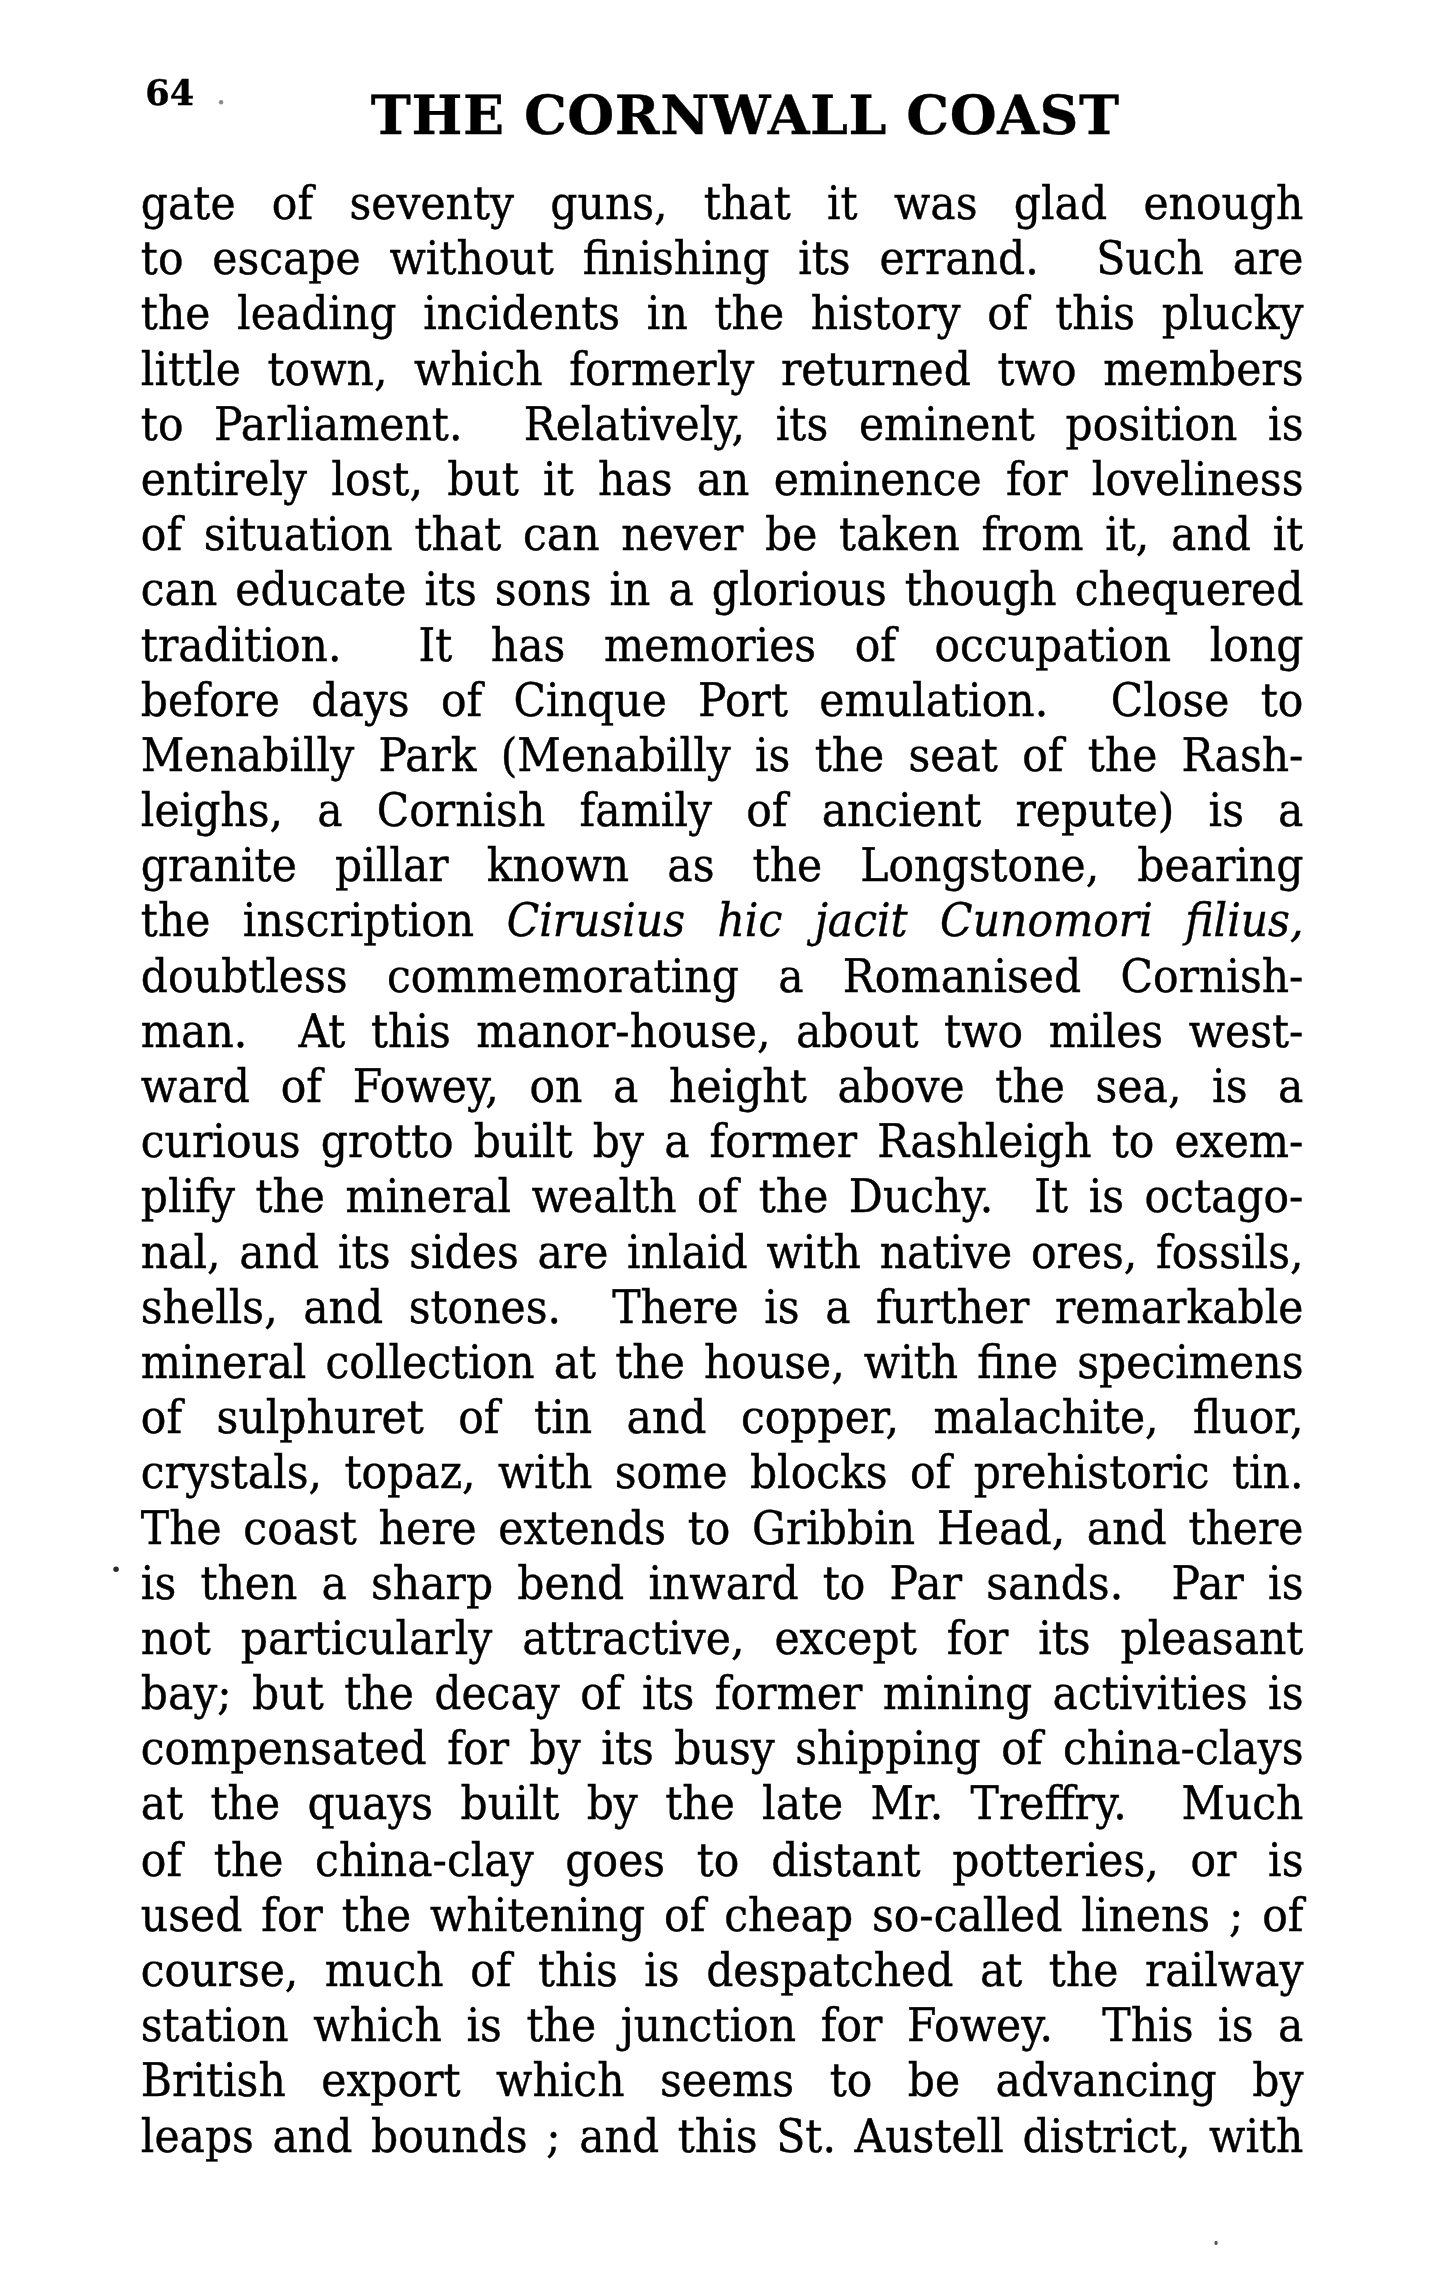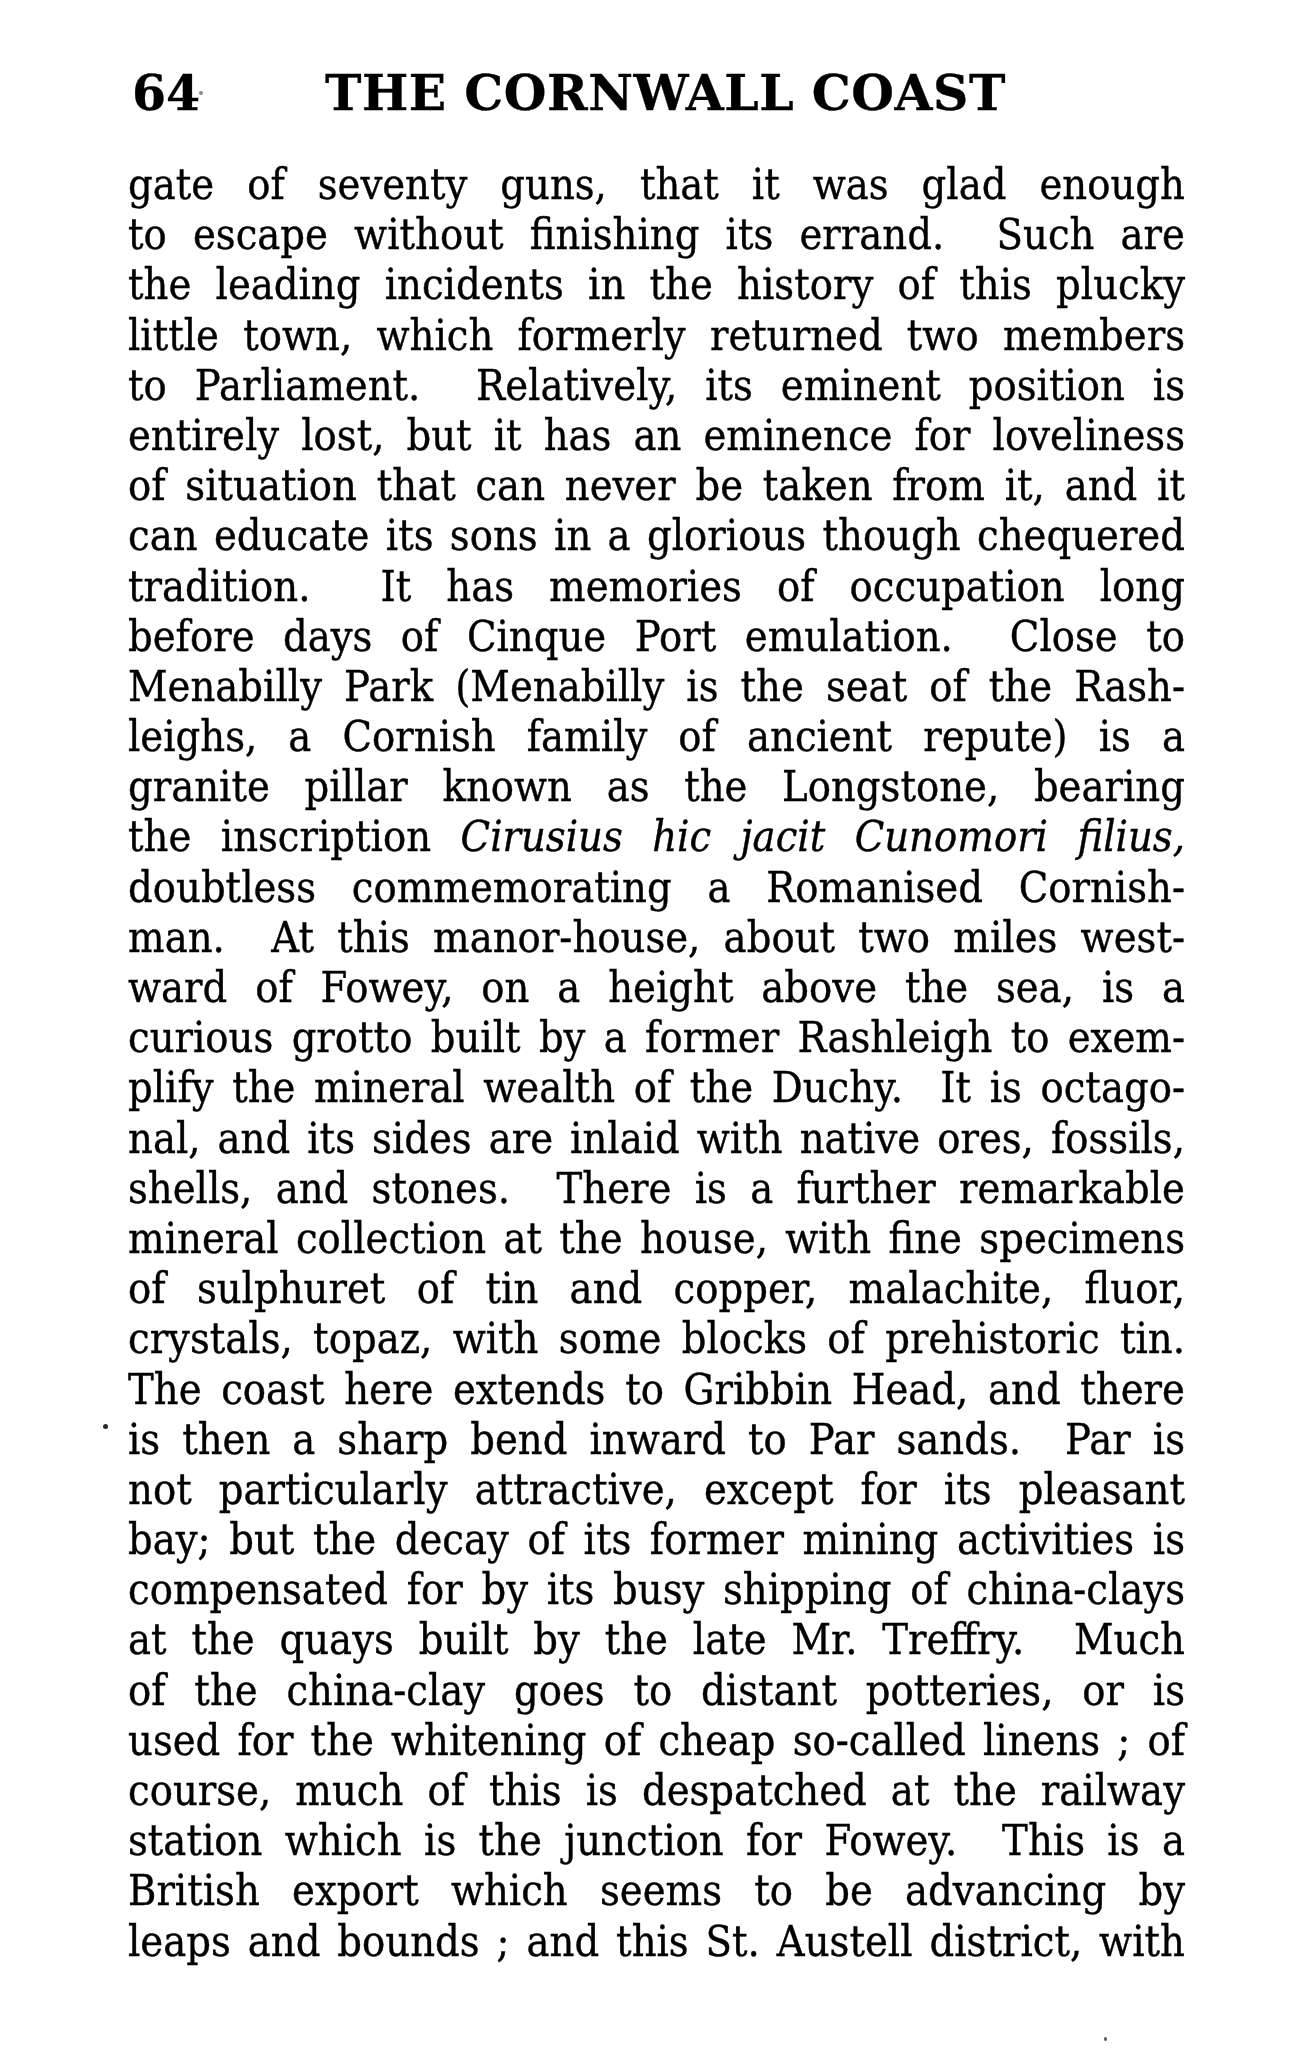--- a/index.html
+++ b/index.html
@@ -21,31 +21,31 @@
     position: absolute;
     left: 128px;
     top: 68px;
     width: 1057px;
     height: 56px;
   }
   .page-number {
     position: absolute;
     left: 4px;
     top: 0;
-    font-size: 49px;
+    font-size: 32px;
     line-height: 1.05;
     font-weight: bold;
     -webkit-text-stroke: 0.3px #000;
   }
   .page-title {
     position: absolute;
     left: 50%;
     top: 0;
     transform: translateX(-50%) translateX(9px);
-    margin: 0;
+    margin: 12px;
     font-size: 49px;
     line-height: 1.05;
     font-weight: bold;
     letter-spacing: 0.5px;
     white-space: nowrap;
     -webkit-text-stroke: 0.3px #000;
   }
   
   .page-body {
     position: absolute;

